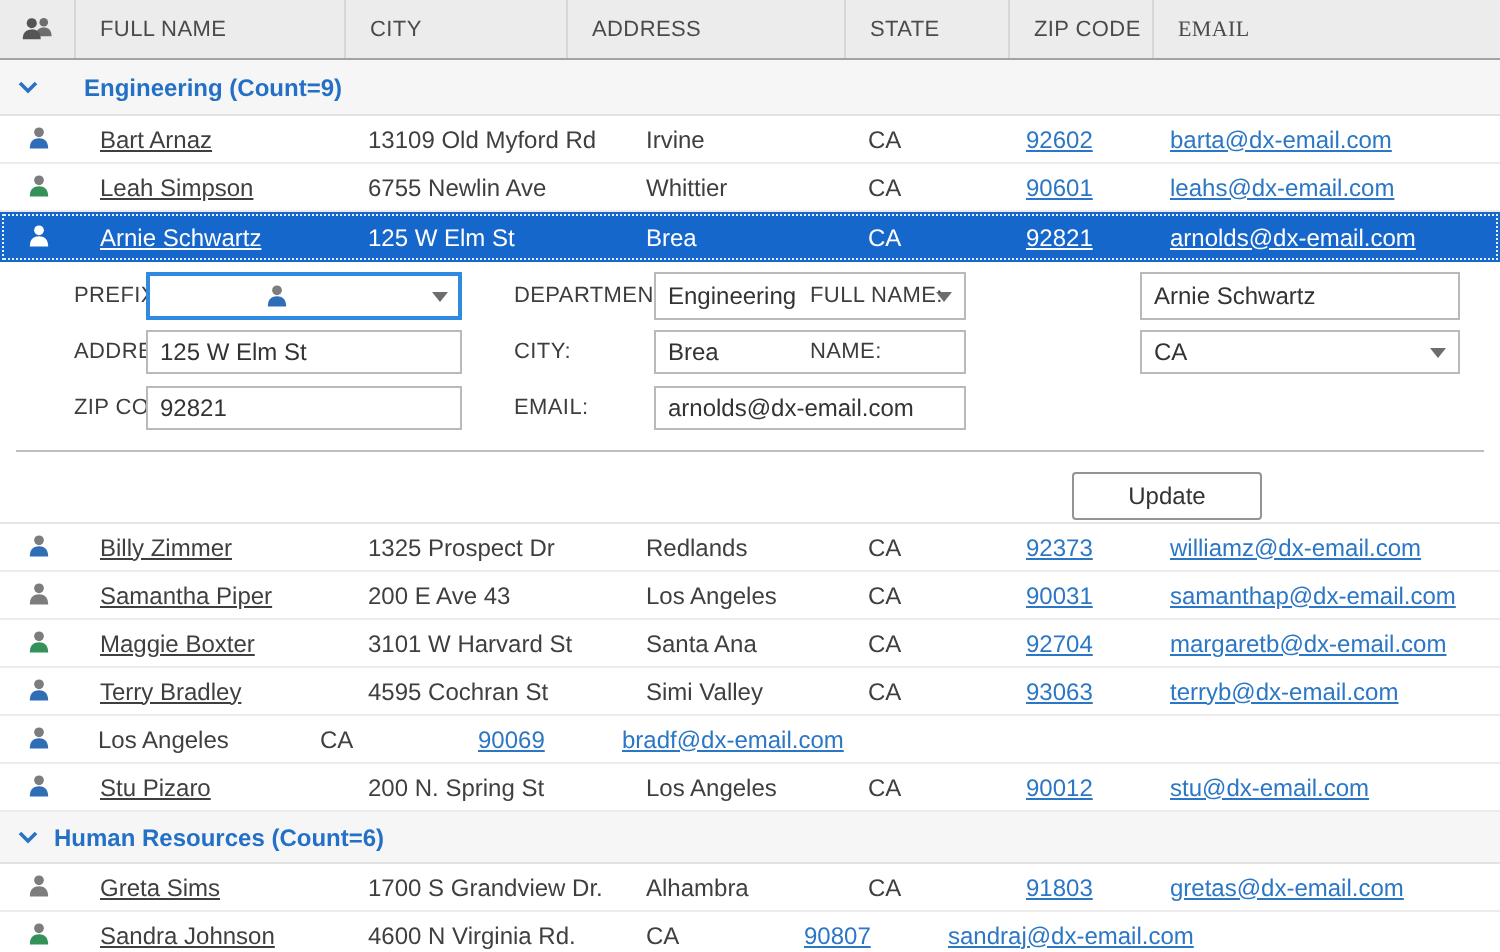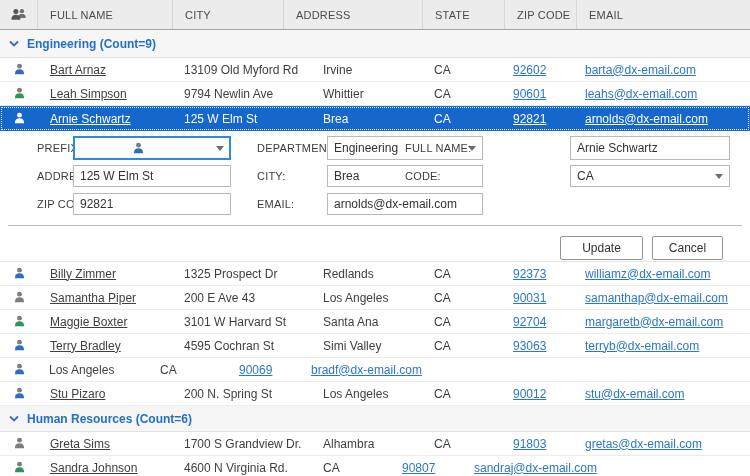--- a/index.html
+++ b/index.html
@@ -4,34 +4,34 @@
 <style>
   html,body{margin:0;padding:0;background:#fff;}
   .grid{
     position:relative;width:750px;height:476px;overflow:hidden;background:#fff;
     font-family:"Liberation Sans","DejaVu Sans",sans-serif;font-size:12px;color:#3f3f3f;
   }
   
   .hdr{display:flex;height:30px;background:#ececec;border-bottom:1px solid #a3a3a3;box-sizing:border-box;}
   .hdr .hcell{display:flex;align-items:center;box-sizing:border-box;border-right:1px solid #d6d6d6;
     font-size:11px;color:#4a4a4a;letter-spacing:.2px;padding-left:12px;}
-  .hdr .hcell:last-child{border-right:none;}
+  .hdr .hcell:last-child{border-right:none;font-family:Liberation Serif, serif;}
   .hdr .c0{justify-content:center;padding-left:0;}
   
   .c0{width:38px;flex:none;}
   .c1{width:135px;flex:none;}
   .c2{width:139px;flex:none;}
   .c3{width:111px;flex:none;}
   .c4{width:82px;flex:none;}
   .c5{width:72px;flex:none;}
   .c6{flex:1;}
   
   .group-row{display:flex;align-items:center;background:#f6f6f6;border-bottom:1px solid #e2e2e2;
     box-sizing:border-box;height:26px;}
-  .group-row.first{height:28px;}
+  .group-row.first{height:28px;gap:15px;}
   .group-row .chev{margin:0 8px 0 9px;display:inline-flex;}
   .group-label{color:#2470c6;font-weight:bold;font-size:12px;}
   
   .row{display:flex;height:24px;border-bottom:1px solid #ececec;box-sizing:border-box;align-items:center;background:#fff;}
   .row .cell{box-sizing:border-box;padding-left:11px;white-space:nowrap;overflow:hidden;}
   .row .c0{display:flex;justify-content:center;padding-left:0;}
   .row .c1{padding-left:12px;text-decoration:underline;}
   .row .c5,.row .c6{padding-left:8px;}
   a.link{color:#2c77c5;text-decoration:underline;cursor:pointer;}
   .row.selected{background:#1667cb;color:#fff;height:25px;border-bottom:none;
@@ -57,21 +57,21 @@
   .combo.focused{border:1px solid #2f8ae0;box-shadow:inset 0 0 0 1px #2f8ae0;}
   .lbl-l{left:37px;} .ed-l{left:73px;width:158px;}
   .lbl-m{left:257px;} .ed-m{left:327px;width:156px;}
   .lbl-r{left:405px;} .ed-r{left:570px;width:160px;}
   .r1l{top:11px;} .r1e{top:5px;height:24px;}
   .r2l{top:39px;} .r2e{top:34px;}
   .r3l{top:67px;} .r3e{top:62px;}
   .form-divider{position:absolute;left:8px;right:8px;top:94px;border-top:1px solid #bdbdbd;}
   .btn{position:absolute;top:105px;height:24px;background:#fff;border:1px solid #949494;border-radius:2px;
     font-family:inherit;font-size:12px;color:#333;cursor:pointer;box-sizing:border-box;}
-  .btn-update{left:560px;width:83px;}
+  .btn-update{left:536px;width:95px;}
   .btn-cancel{left:652px;width:71px;}
 </style>
 </head>
 <body>
 
 <div class="grid">
 
   <div class="hdr">
     <div class="hcell c0">
       <span style="line-height:0;">
@@ -124,21 +124,21 @@
   <div class="row">
     <span class="cell c0">
         <span class="person" data-variant="green">
           <svg viewBox="0 0 16 16" width="15" height="15">
             <circle class="p-head" cx="8" cy="4.4" r="2.6"></circle>
             <path class="p-body" d="M8 7.6c-2.9 0-4.6 1.7-4.8 4.3L3.1 13h9.8l-.1-1.1C12.6 9.3 10.9 7.6 8 7.6z"></path>
           </svg>
         </span>
       </span>
     <span class="cell c1">Leah Simpson</span>
-    <span class="cell c2">9794 Newlin Ave</span>
+    <span class="cell c2">6755 Newlin Ave</span>
     <span class="cell c3">Whittier</span>
     <span class="cell c4">CA</span>
     <span class="cell c5"><a class="link">90601</a></span>
     <span class="cell c6"><a class="link">leahs@dx-email.com</a></span>
   </div>
 
   <div class="row selected">
     <span class="cell c0">
         <span class="person" data-variant="blue">
           <svg viewBox="0 0 16 16" width="15" height="15">
@@ -175,35 +175,34 @@
 
     <label class="f-label lbl-r r1l">FULL NAME:</label>
     <input class="editor ed-r r1e" value="Arnie Schwartz" style="">
 
     <label class="f-label lbl-l r2l">ADDRESS:</label>
     <input class="editor ed-l r2e" value="125 W Elm St" style="">
 
     <label class="f-label lbl-m r2l">CITY:</label>
     <input class="editor ed-m r2e" value="Brea" style="">
 
-    <label class="f-label lbl-r r2l">CODE:</label>
+    <label class="f-label lbl-r r2l">NAME:</label>
     <div class="editor combo ed-r r2e">
       <span class="combo-text">CA</span>
       <span class="combo-arrow"></span>
     </div>
 
     <label class="f-label lbl-l r3l">ZIP CODE:</label>
     <input class="editor ed-l r3e" value="92821" style="">
 
     <label class="f-label lbl-m r3l">EMAIL:</label>
     <input class="editor ed-m r3e" value="arnolds@dx-email.com" style="">
 
     <div class="form-divider"></div>
     <button class="btn btn-update">Update</button>
-    <button class="btn btn-cancel">Cancel</button>
   </div>
 
   <div class="row">
     <span class="cell c0">
         <span class="person" data-variant="blue">
           <svg viewBox="0 0 16 16" width="15" height="15">
             <circle class="p-head" cx="8" cy="4.4" r="2.6"></circle>
             <path class="p-body" d="M8 7.6c-2.9 0-4.6 1.7-4.8 4.3L3.1 13h9.8l-.1-1.1C12.6 9.3 10.9 7.6 8 7.6z"></path>
           </svg>
         </span>

